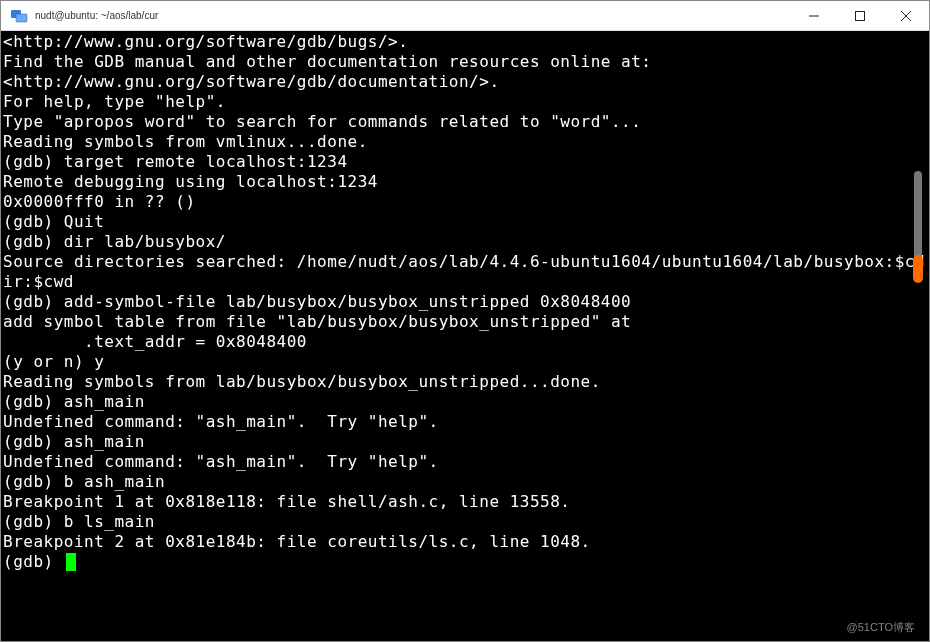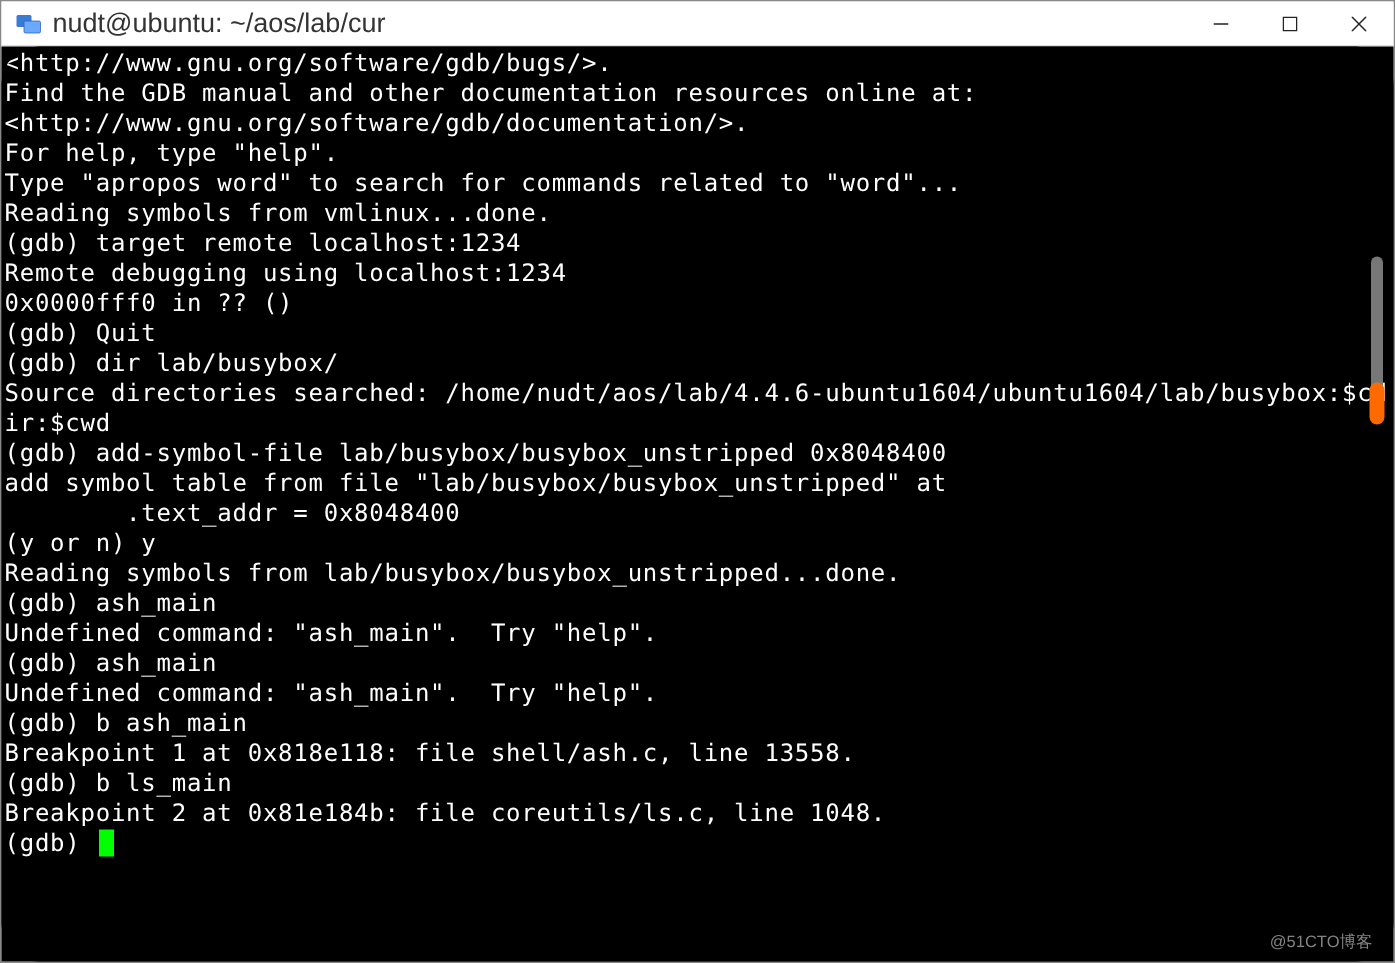--- a/index.html
+++ b/index.html
@@ -1,24 +1,24 @@
 <!DOCTYPE html>
 <html><head>
 <meta charset="utf-8">
 <style>
   * { margin:0; padding:0; box-sizing:border-box; }
   html,body { width:930px; height:642px; overflow:hidden; font-family:"Segoe UI",Tahoma,sans-serif; background:#fff; }
   .window { width:930px; height:642px; border:1px solid #888; display:flex; flex-direction:column; background:#fff; }
   .titlebar { height:30px; background:#fff; display:flex; align-items:center; border-bottom:1px solid #ddd; }
   .titlebar-icon { width:20px; height:20px; margin:0 6px 0 8px; display:flex; align-items:center; justify-content:center; }
-  .title-text { flex:0 0 auto; font-size:18px; color:#333; }
+  .title-text { flex:0 0 auto; font-size:10px; color:#333; }
   .title-spacer { flex:1; }
   .win-btn { width:46px; height:30px; display:flex; align-items:center; justify-content:center; color:#222; }
   .terminal-wrap { flex:1; position:relative; background:#000; }
-  .terminal { position:absolute; inset:0; background:#000; color:#fff; font-family:"Consolas",Menlo,monospace; font-size:16px; line-height:20px; letter-spacing:0.5px; padding:1px 0 0 0; white-space:pre; overflow:hidden;border-radius:25px; }
+  .terminal { position:absolute; inset:0; background:#000; color:#fff; font-family:"Consolas",Menlo,monospace; font-size:16px; line-height:20px; letter-spacing:0.5px; padding:1px 0 0 0; white-space:pre; overflow:hidden; }
   .term-line { white-space:pre-wrap; word-break:break-all; padding:0 2px; }
   .cursor { display:inline-block; width:10px; height:18px; background:#00ff00; vertical-align:text-bottom; margin-left:2px; }
   .scroll-zone { position:absolute; right:2px; top:0; bottom:0; width:18px; display:flex; flex-direction:column; align-items:center; }
   .scroll-track { flex:1; width:8px; margin-top:140px; position:relative; }
   .scroll-thumb { position:absolute; top:0; width:8px; height:110px; background:#777; border-radius:4px; }
   .scroll-thumb-accent { position:absolute; bottom:-2px; left:-1px; width:10px; height:28px; background:#ff6a00; border-radius:5px; }
   .watermark { position:absolute; right:14px; bottom:6px; font-size:11px; color:#9a9a9a; font-family:"Segoe UI",sans-serif; opacity:0.85; letter-spacing:0; }
 </style>
 </head>
 <body>

